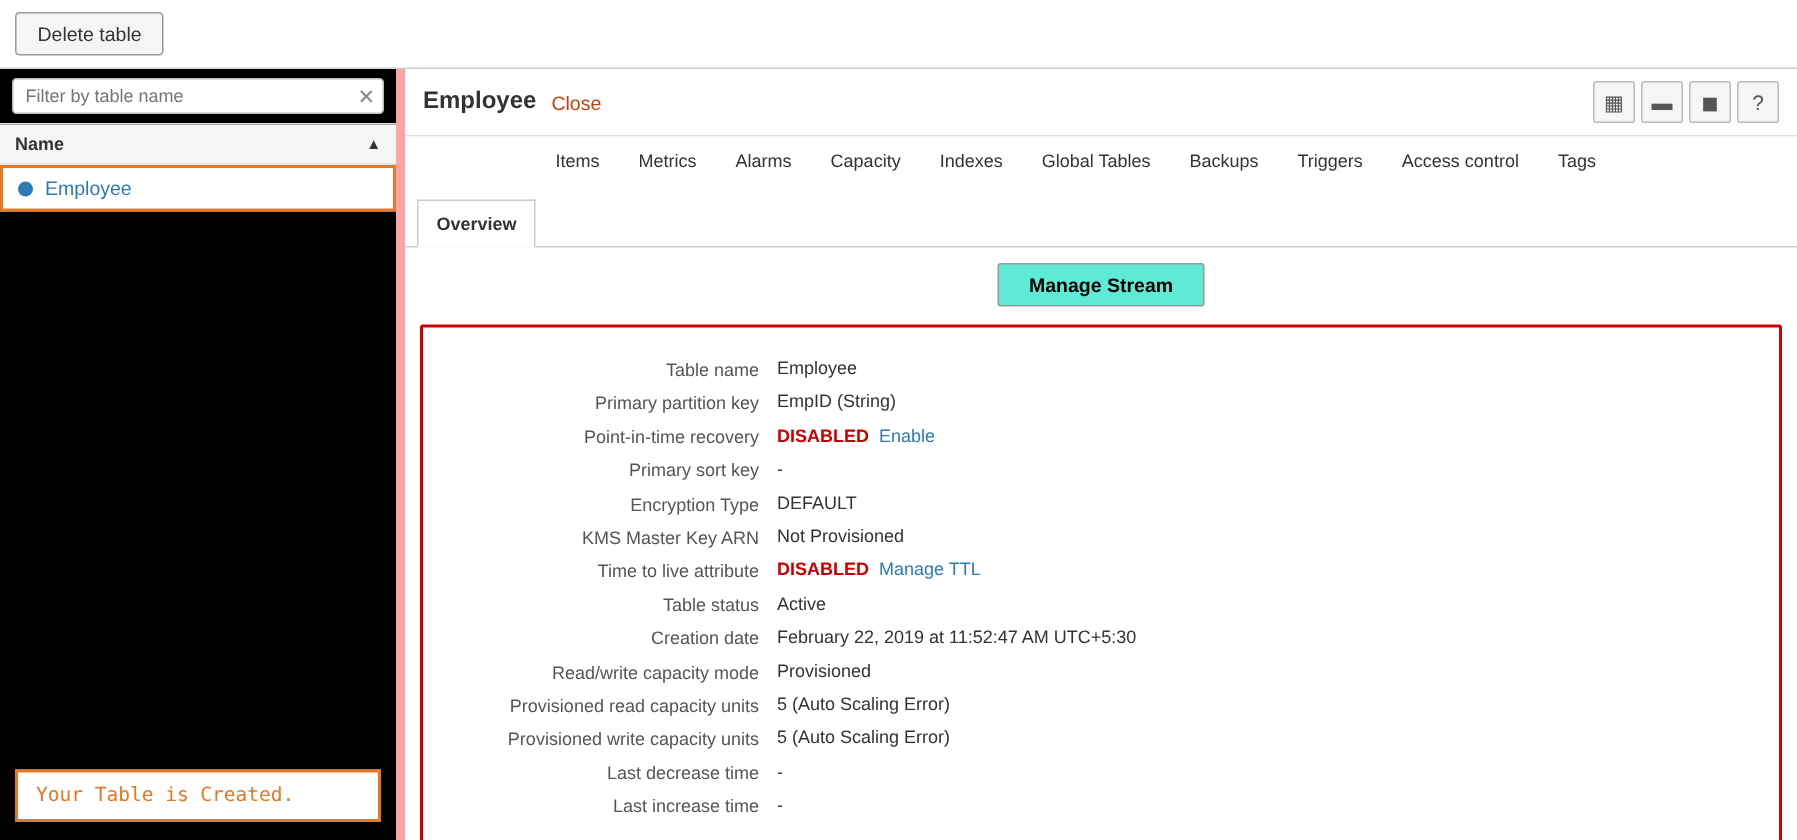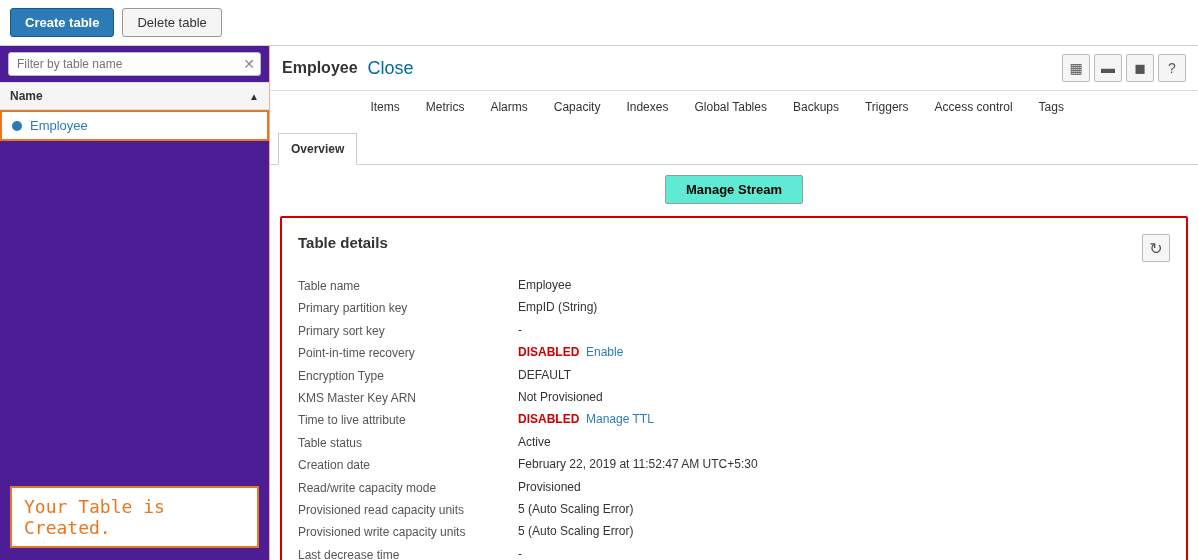--- a/index.html
+++ b/index.html
@@ -9,41 +9,41 @@
 
     
     .header-bar { display: flex; align-items: center; background: #fff; padding: 8px 10px; border-bottom: 1px solid #ccc; gap: 8px; }
     .btn-create { background: #2d7bb6; color: #fff; border: 1px solid #1a5a8a; padding: 6px 14px; font-size: 13px; font-weight: bold; border-radius: 3px; cursor: pointer; }
     .btn-delete { background: #f5f5f5; color: #333; border: 1px solid #999; padding: 6px 14px; font-size: 13px; border-radius: 3px; cursor: pointer; }
 
     
     .main-area { display: flex; flex: 1; overflow: hidden; }
 
     
-    .sidebar { width: 270px; border-right: 1px solid #fca5a5; display: flex; flex-direction: column; background: #4c1d95; flex-shrink: 0; }
+    .sidebar { width: 270px; border-right: 6px solid #fca5a5; display: flex; flex-direction: column; background: #000000; flex-shrink: 0; }
     .sidebar-search { padding: 6px 8px; border-bottom: 1px solid #ddd; position: relative; }
     .sidebar-search input { width: 100%; padding: 4px 24px 4px 8px; border: 1px solid #bbb; border-radius: 3px; font-size: 12px; }
     .sidebar-search .clear-icon { position: absolute; right: 14px; top: 50%; transform: translateY(-50%); color: #888; cursor: pointer; font-size: 14px; }
     .sidebar-header { display: flex; align-items: center; justify-content: space-between; padding: 6px 10px; background: #f5f5f5; border-bottom: 1px solid #ddd; font-weight: bold; font-size: 12px; gap: 32px; }
     .sidebar-header .sort-icon { font-size: 10px; }
     .sidebar-list { flex: 1; overflow-y: auto; }
     .sidebar-item { display: flex; align-items: center; padding: 6px 10px; cursor: pointer; border: 2px solid #e87722; background: #fff; gap: 8px; }
     .sidebar-item .dot { width: 10px; height: 10px; background: #2d7bb6; border-radius: 50%; flex-shrink: 0; }
     .sidebar-item-label { font-size: 13px; color: #2d7bb6; }
 
-    .notification-box { margin: 12px 10px; padding: 8px 12px; border: 2px solid #e87722; color: #e87722; font-family: monospace; font-size: 18px; background: #fff; }
+    .notification-box { margin: 12px 10px; padding: 8px 12px; border: 2px solid #e87722; color: #e87722; font-family: monospace; font-size: 13px; background: #fff; }
 
     
     .content-area { flex: 1; display: flex; flex-direction: column; overflow: hidden; background: #fff; }
 
     
     .content-header { display: flex; align-items: center; justify-content: space-between; padding: 8px 12px; border-bottom: 1px solid #ddd; }
     .content-title-row { display: flex; align-items: center; gap: 10px; }
     .content-title { font-size: 16px; font-weight: bold; color: #333; }
-    .close-link { color: #0369a1; text-decoration: none; font-size: 18px; cursor: pointer; }
+    .close-link { color: #c2410c; text-decoration: none; font-size: 13px; cursor: pointer; }
     .header-icons { display: flex; gap: 4px; }
     .header-icon-btn { width: 28px; height: 28px; border: 1px solid #bbb; background: #f5f5f5; display: flex; align-items: center; justify-content: center; cursor: pointer; border-radius: 2px; font-size: 14px; color: #555; }
 
     
     .tabs { display: flex; border-bottom: 1px solid #ccc; padding: 0 8px; background: #fff; }
     .tab { padding: 8px 12px; border: 1px solid transparent; font-size: 12px; cursor: pointer; color: #333; white-space: nowrap; }
     .tab.active { border: 1px solid #ccc; border-bottom: 1px solid #fff; background: #fff; margin-bottom: -1px; font-weight: bold; margin-top: 42px; }
 
     
     .tab-content { flex: 1; overflow-y: auto; padding: 10px; }
@@ -54,32 +54,31 @@
 
     
     .table-details-box { border: 2px solid #cc0000; border-radius: 2px; padding: 16px; }
     .table-details-header { display: flex; justify-content: space-between; align-items: flex-start; margin-bottom: 12px; }
     .table-details-title { font-size: 15px; font-weight: bold; color: #333; }
     .refresh-btn { width: 28px; height: 28px; border: 1px solid #bbb; background: #f5f5f5; display: flex; align-items: center; justify-content: center; cursor: pointer; border-radius: 2px; font-size: 16px; color: #555; }
 
     
     .details-table { width: 100%; border-collapse: collapse; }
     .details-table tr { line-height: 1.7; }
-    .details-table td.label { padding-right: 12px; color: #555; font-size: 12px; width: 220px; vertical-align: top; padding-top: 2px; }
+    .details-table td.label { text-align: right; padding-right: 12px; color: #555; font-size: 12px; width: 220px; vertical-align: top; padding-top: 2px; }
     .details-table td.value { font-size: 12px; color: #333; }
     .link-blue { color: #2d7bb6; cursor: pointer; text-decoration: none; }
     .status-disabled { color: #cc0000; font-weight: bold; }
   </style>
 </head>
 <body>
 
 <div class="app-container">
 
   <div class="header-bar">
-    <button class="btn-create">Create table</button>
     <button class="btn-delete">Delete table</button>
   </div>
 
   <div class="main-area">
 
     <div class="sidebar">
       <div class="sidebar-search">
         <input type="text" placeholder="Filter by table name" style="">
         <span class="clear-icon">✕</span>
       </div>
@@ -124,52 +123,48 @@
         <div class="tab">Access control</div>
         <div class="tab">Tags</div>
       </div>
 
       <div class="tab-content">
         <div class="manage-stream-row">
           <button class="btn-manage-stream">Manage Stream</button>
         </div>
 
         <div class="table-details-box">
-          <div class="table-details-header">
-            <span class="table-details-title">Table details</span>
-            <button class="refresh-btn">↻</button>
-          </div>
 
           <table class="details-table">
             <tbody>
 
               <tr>
                 <td class="label">Table name</td>
                 <td class="value">Employee</td>
               </tr>
 
               <tr>
                 <td class="label">Primary partition key</td>
                 <td class="value">EmpID (String)</td>
-              </tr>
-
-              <tr>
-                <td class="label">Primary sort key</td>
-                <td class="value">-</td>
               </tr>
 
               <tr>
                 <td class="label">Point-in-time recovery</td>
                 <td class="value">
                   <span class="status-disabled">DISABLED</span>
                   &nbsp;<a class="link-blue">Enable</a>
                 </td>
               </tr>
 
               <tr>
+                <td class="label">Primary sort key</td>
+                <td class="value">-</td>
+              </tr>
+
+              <tr>
                 <td class="label">Encryption Type</td>
                 <td class="value">DEFAULT</td>
               </tr>
 
               <tr>
                 <td class="label">KMS Master Key ARN</td>
                 <td class="value">Not Provisioned</td>
               </tr>
 
               <tr>

